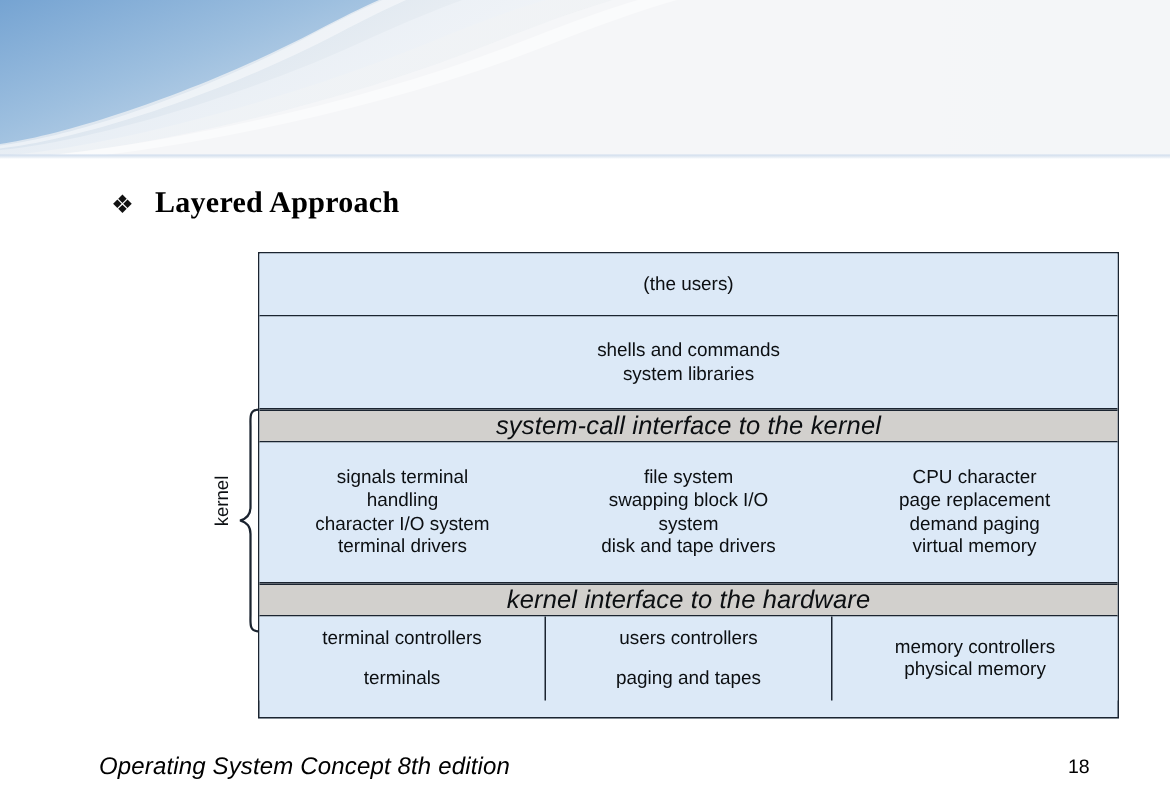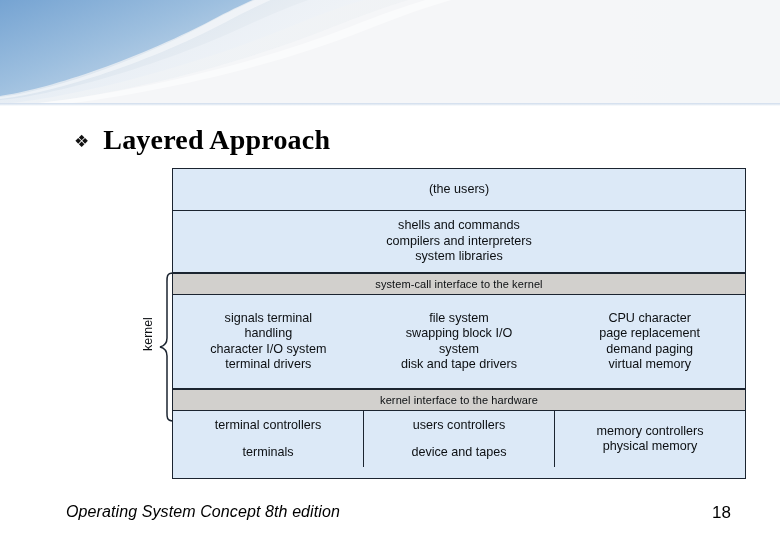--- a/index.html
+++ b/index.html
@@ -26,21 +26,21 @@
   #title-row{
     position:absolute;left:74px;top:124px;
     display:flex;align-items:center;gap:14px;
   }
   #title-bullet{
     font-size:17px;color:#111;line-height:1;
     transform:translateY(1px);
   }
   #title-text{
     font-family:"Liberation Serif", serif;
-    font-weight:bold;font-size:28px;color:#000;
+    font-weight:bold;font-size:20px;color:#000;
     letter-spacing:0.2px;white-space:nowrap;
   }
 
   
   #diagram{
     position:absolute;left:172px;top:168px;
     width:574px;height:311px;
     box-sizing:border-box;
     border:1.6px solid #1b2430;
     background:#dce9f7;
@@ -61,21 +61,21 @@
   .dcell{
     flex:1;
     display:flex;flex-direction:column;
     align-items:center;justify-content:center;
     font-size:12.6px;color:#0c0f12;line-height:1.23;
     text-align:center;padding:2px 4px;box-sizing:border-box;
   }
   .dcell.divided{border-right:1.4px solid #1b2430;gap:12px;}
   .band-text{
     width:100%;text-align:center;
-    font-size:11px;color:#0c0f12;
+    font-style:italic;font-size:17px;color:#0c0f12;
     letter-spacing:0.1px;
   }
 
   #row-users{height:42px;}
   #row-shells{height:62px;}
   #row-syscall{height:22px;align-items:center;}
   #row-kernel{height:94px;}
   #row-hwiface{height:22px;align-items:center;}
   #row-hardware{height:56px;}
 
@@ -95,21 +95,21 @@
   #kernel-brace{position:absolute;right:0;top:0;}
 
   
   #footer-text{
     position:absolute;left:66px;top:503px;
     font-style:italic;font-size:16px;color:#000;
     letter-spacing:0.1px;white-space:nowrap;
   }
   #page-number{
     position:absolute;left:712px;top:503px;
-    font-size:17px;color:#000;
+    font-size:13px;color:#000;
   }
 </style>
 </head>
 <body>
 
 <div id="slide-header">
   <svg class="hdr-svg" width="780" height="106" viewBox="0 0 780 106">
     <defs>
       <linearGradient id="gBlue" x1="0" y1="0" x2="1" y2="1">
         <stop offset="0%" stop-color="#6f9fd0"></stop>
@@ -158,21 +158,20 @@
 
   <div class="drow" id="row-users">
     <div class="dcell">
       <span>(the users)</span>
     </div>
   </div>
 
   <div class="drow" id="row-shells">
     <div class="dcell">
       <span>shells and commands</span>
-      <span>compilers and interpreters</span>
       <span>system libraries</span>
     </div>
   </div>
 
   <div class="drow band" id="row-syscall">
     <div class="band-text">system-call interface to the kernel</div>
   </div>
 
   <div class="drow" id="row-kernel">
     <div class="dcell">
@@ -199,21 +198,21 @@
     <div class="band-text">kernel interface to the hardware</div>
   </div>
 
   <div class="drow last" id="row-hardware">
     <div class="dcell divided">
       <span>terminal controllers</span>
       <span>terminals</span>
     </div>
     <div class="dcell divided">
       <span>users controllers</span>
-      <span>device and tapes</span>
+      <span>paging and tapes</span>
     </div>
     <div class="dcell">
       <span>memory controllers</span>
       <span>physical memory</span>
     </div>
   </div>
 
 </div>
 
 <div id="footer-text">Operating System Concept 8th edition</div>

